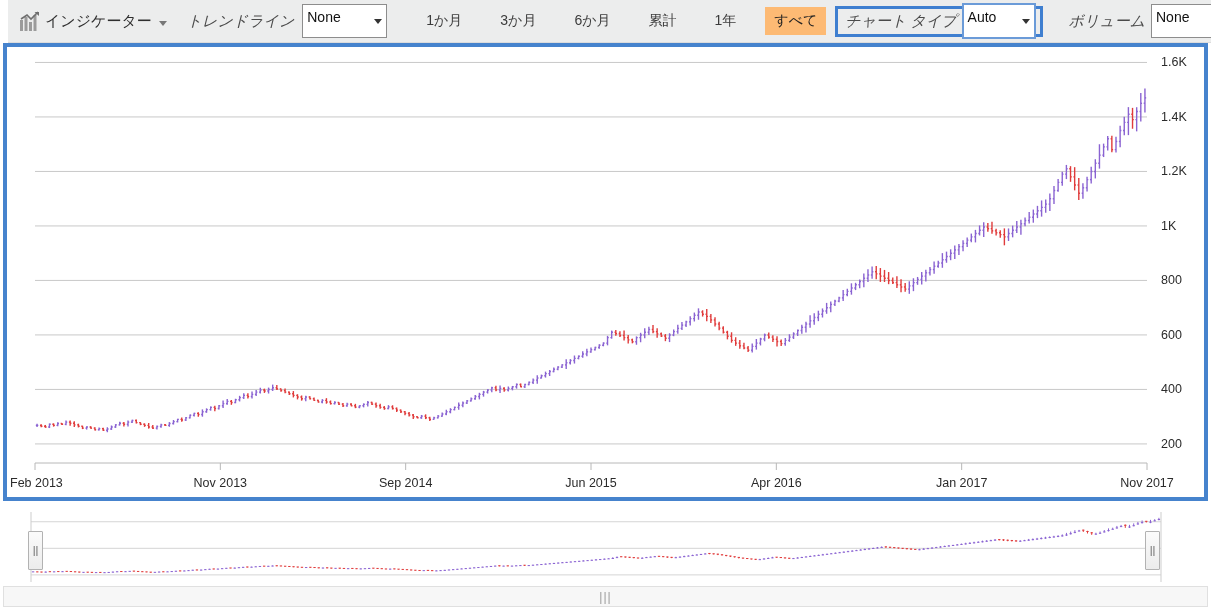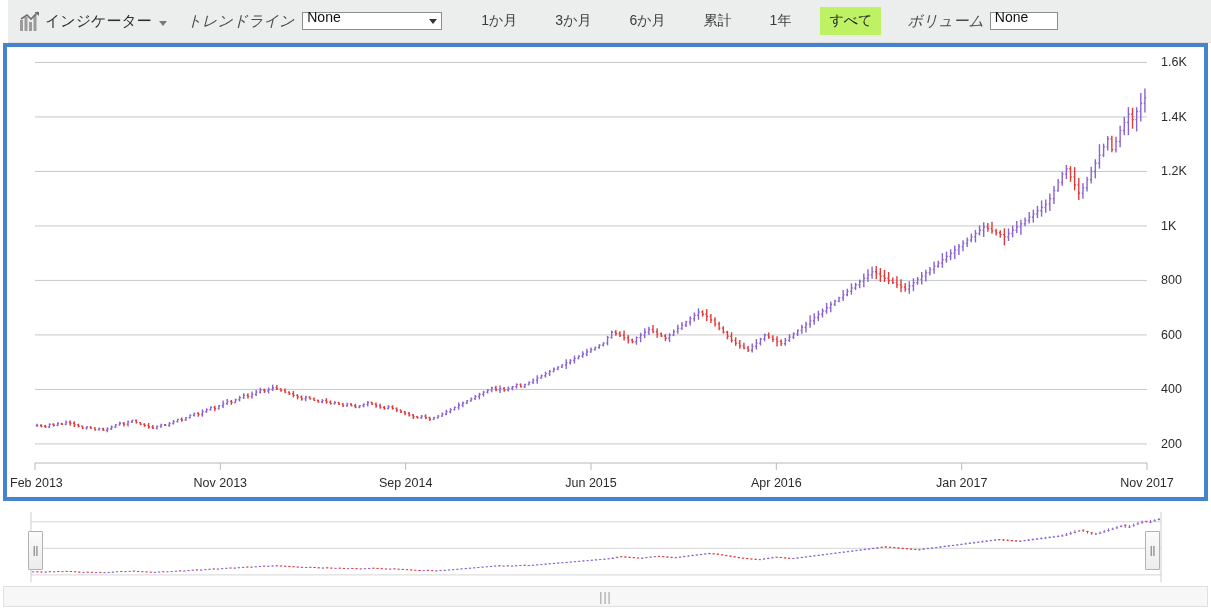--- a/index.html
+++ b/index.html
@@ -32,41 +32,41 @@
     border-right:4px solid transparent;border-top:5px solid #777;
     margin-left:3px;margin-top:4px;
   }
 
   .ico{display:inline-block;vertical-align:middle;}
 
   .tl-label{
     font-size:15px;color:#4a4a4a;margin-left:14px;margin-right:8px;white-space:nowrap;font-style:italic;
   }
   .sel{
-    height:18px;box-sizing:border-box;
+    height:34px;box-sizing:border-box;
     border:1px solid #8d8d8d;background:#fff;
     font-size:14px;color:#111;
     padding:0 18px 8px 4px;
     font-family:"Liberation Sans",sans-serif;
     position:relative;cursor:pointer;display:inline-flex;align-items:center;
   }
   .sel .arw{
     position:absolute;right:4px;top:50%;margin-top:-2px;
     width:0;height:0;border-left:4px solid transparent;
     border-right:4px solid transparent;border-top:5px solid #333;
   }
   .sel-trend{width:140px;}
   .sel-type{width:72px;outline:2px solid #6b9bd8;outline-offset:-1px;border-color:#3b6fb5;}
   .sel-vol{width:68px;}
 
   .ranges{display:flex;align-items:center;margin-left:30px;gap:20px;}
   .range-btn{
     font-size:14px;color:#3b3b3b;padding:5px 9px;cursor:pointer;white-space:nowrap;
   }
-  .range-btn.active{background:#bef264;color:#222;}
+  .range-btn.active{background:#fdba74;color:#222;}
 
   .ctype-box{
     display:flex;align-items:center;
     border:3px solid #3f7fd0;
     padding:2px 5px 2px 7px;height:31px;box-sizing:border-box;
     margin-left:9px;background:#eceded;
   }
   .ctype-box .tl-label{margin-left:0;margin-right:6px;}
 
   .vol-group{display:flex;align-items:center;margin-left:18px;}
@@ -136,20 +136,27 @@
 
     <div class="ranges">
       <span class="range-btn">1か月</span>
       <span class="range-btn">3か月</span>
       <span class="range-btn">6か月</span>
       <span class="range-btn">累計</span>
       <span class="range-btn">1年</span>
       <span class="range-btn active">すべて</span>
     </div>
 
+    <div class="ctype-box">
+      <span class="tl-label">チャート タイプ</span>
+      <span class="sel sel-type">
+        <span>Auto</span>
+        <span class="arw"></span>
+      </span>
+    </div>
 
     <div class="vol-group">
       <span class="tl-label">ボリューム</span>
       <span class="sel sel-vol">
         <span>None</span>
 
       </span>
     </div>
   </div>
 

